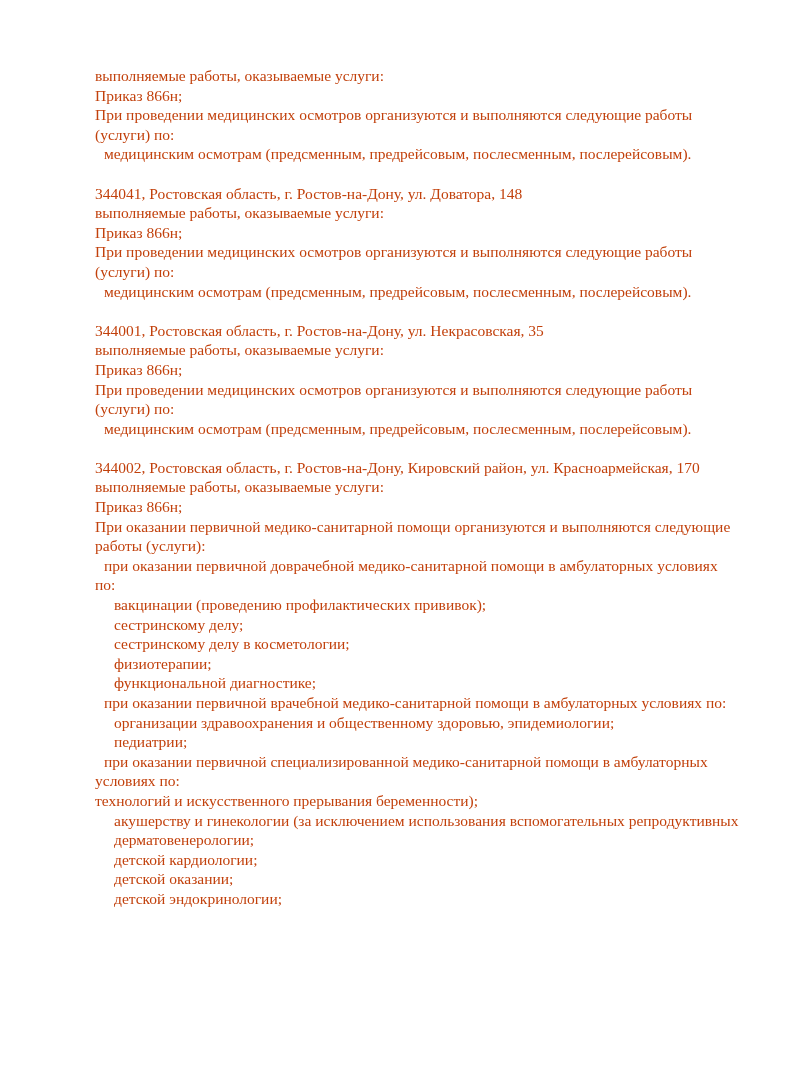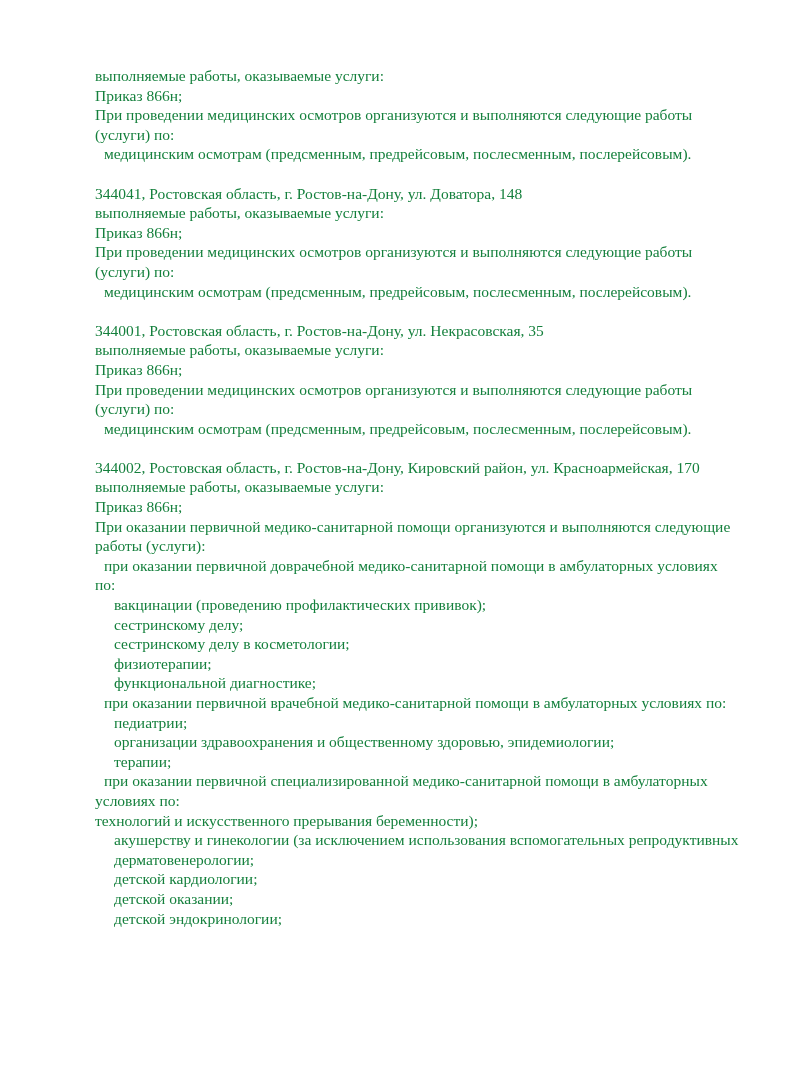--- a/index.html
+++ b/index.html
@@ -29,21 +29,21 @@
     white-space: nowrap;
   }
   .indent-0 { padding-left: 0; }
   .indent-1 { padding-left: 9px; }
   .indent-2 { padding-left: 19px; }
 </style>
 </head>
 <body>
 
 <div class="page">
-  <div class="doc" id="doc-lines" style="color: #15803d;">
+  <div class="doc" id="doc-lines" style="color: #c2410c;">
       <div class="line indent-0">выполняемые работы, оказываемые услуги:</div>
       <div class="line indent-0">Приказ 866н;</div>
       <div class="line indent-0">При проведении медицинских осмотров организуются и выполняются следующие работы</div>
       <div class="line indent-0">(услуги) по:</div>
       <div class="line indent-1">медицинским осмотрам (предсменным, предрейсовым, послесменным, послерейсовым).</div>
       <div class="line indent-0">&nbsp;</div>
       <div class="line indent-0">344041, Ростовская область, г. Ростов-на-Дону, ул. Доватора, 148</div>
       <div class="line indent-0">выполняемые работы, оказываемые услуги:</div>
       <div class="line indent-0">Приказ 866н;</div>
       <div class="line indent-0">При проведении медицинских осмотров организуются и выполняются следующие работы</div>
@@ -63,23 +63,22 @@
       <div class="line indent-0">При оказании первичной медико-санитарной помощи организуются и выполняются следующие</div>
       <div class="line indent-0">работы (услуги):</div>
       <div class="line indent-1">при оказании первичной доврачебной медико-санитарной помощи в амбулаторных условиях</div>
       <div class="line indent-0">по:</div>
       <div class="line indent-2">вакцинации (проведению профилактических прививок);</div>
       <div class="line indent-2">сестринскому делу;</div>
       <div class="line indent-2">сестринскому делу в косметологии;</div>
       <div class="line indent-2">физиотерапии;</div>
       <div class="line indent-2">функциональной диагностике;</div>
       <div class="line indent-1">при оказании первичной врачебной медико-санитарной помощи в амбулаторных условиях по:</div>
+      <div class="line indent-2">организации здравоохранения и общественному здоровью, эпидемиологии;</div>
       <div class="line indent-2">педиатрии;</div>
-      <div class="line indent-2">организации здравоохранения и общественному здоровью, эпидемиологии;</div>
-      <div class="line indent-2">терапии;</div>
       <div class="line indent-1">при оказании первичной специализированной медико-санитарной помощи в амбулаторных</div>
       <div class="line indent-0">условиях по:</div>
       <div class="line indent-0">технологий и искусственного прерывания беременности);</div>
       <div class="line indent-2">акушерству и гинекологии (за исключением использования вспомогательных репродуктивных</div>
       <div class="line indent-2">дерматовенерологии;</div>
       <div class="line indent-2">детской кардиологии;</div>
       <div class="line indent-2">детской оказании;</div>
       <div class="line indent-2">детской эндокринологии;</div>
     </div>
 </div>

